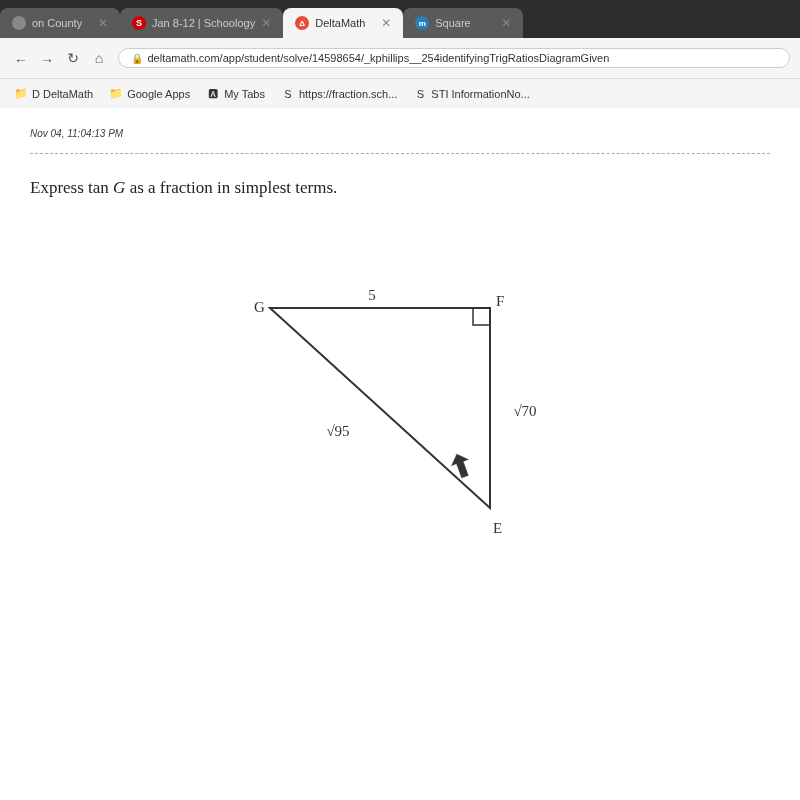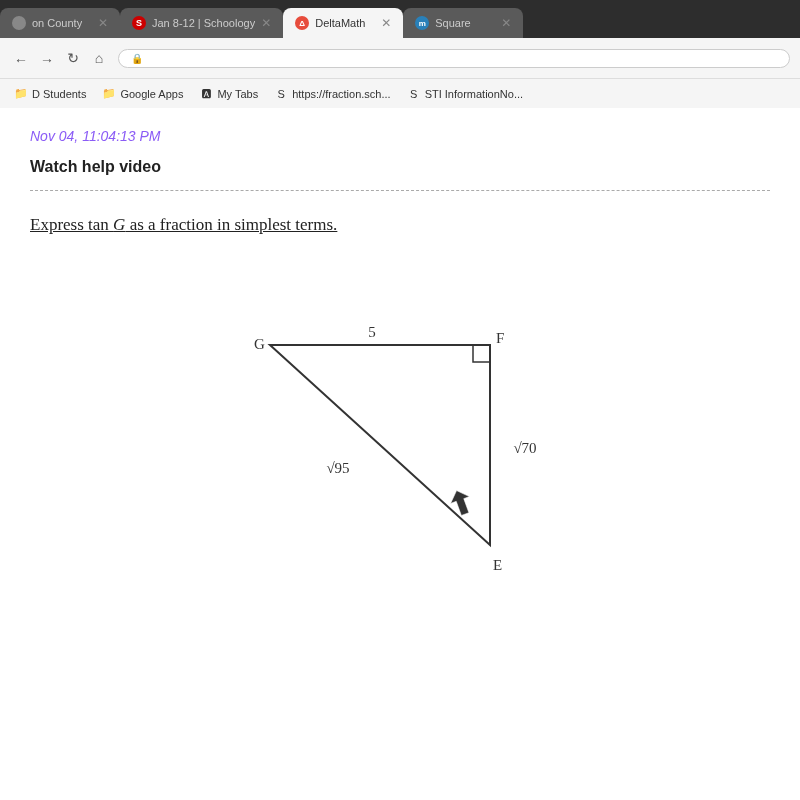--- a/index.html
+++ b/index.html
@@ -165,22 +165,22 @@
     
     .page-content {
       background: white;
       width: 100%;
       height: calc(800px - 38px - 40px - 30px);
       overflow-y: auto;
       padding: 20px 30px;
     }
 
     .timestamp {
-      font-size: 14px;
-      color: #8b5cf6;
+      font-size: 10px;
+      color: #404040;
       margin-bottom: 14px;
       font-style: italic;
     }
 
     .watch-help {
       font-size: 16px;
       font-weight: bold;
       color: #222;
       margin-bottom: 14px;
       cursor: pointer;
@@ -190,21 +190,20 @@
       border: none;
       border-top: 1px dashed #aaa;
       margin-bottom: 24px;
     }
 
     .question-text {
       font-size: 17px;
       color: #222;
       margin-bottom: 40px;
       font-family: Georgia, serif;
-      text-decoration: underline;
     }
 
     .question-text em {
       font-style: italic;
     }
 
     
     .diagram-container {
       display: flex;
       justify-content: center;
@@ -244,27 +243,28 @@
 
   <div class="address-bar">
     <div class="nav-buttons">
       <div class="nav-btn">←</div>
       <div class="nav-btn">→</div>
       <div class="nav-btn">↻</div>
       <div class="nav-btn">⌂</div>
     </div>
     <div class="address-field">
       <span class="lock-icon">🔒</span>
+      <span class="address-text">deltamath.com/app/student/solve/14598654/_kphillips__254identifyingTrigRatiosDiagramGiven</span>
     </div>
   </div>
 
   <div class="bookmarks-bar">
     <div class="bookmark-item">
       <span class="bookmark-icon">📁</span>
-      <span>D Students</span>
+      <span>D DeltaMath</span>
     </div>
     <div class="bookmark-item">
       <span class="bookmark-icon">📁</span>
       <span>Google Apps</span>
     </div>
     <div class="bookmark-item">
       <span class="bookmark-icon">🅰</span>
       <span>My Tabs</span>
     </div>
     <div class="bookmark-item">
@@ -276,21 +276,20 @@
       <span>STI InformationNo...</span>
     </div>
   </div>
 
 </div>
 
 <div class="page-content">
 
   <div class="timestamp">Nov 04, 11:04:13 PM</div>
 
-  <div class="watch-help">Watch help video</div>
 
   <hr class="divider">
 
   <div class="question-text">
     Express tan <em>G</em> as a fraction in simplest terms.
   </div>
 
   <div class="diagram-container">
     <svg width="380" height="300" style="overflow: visible;">
 

